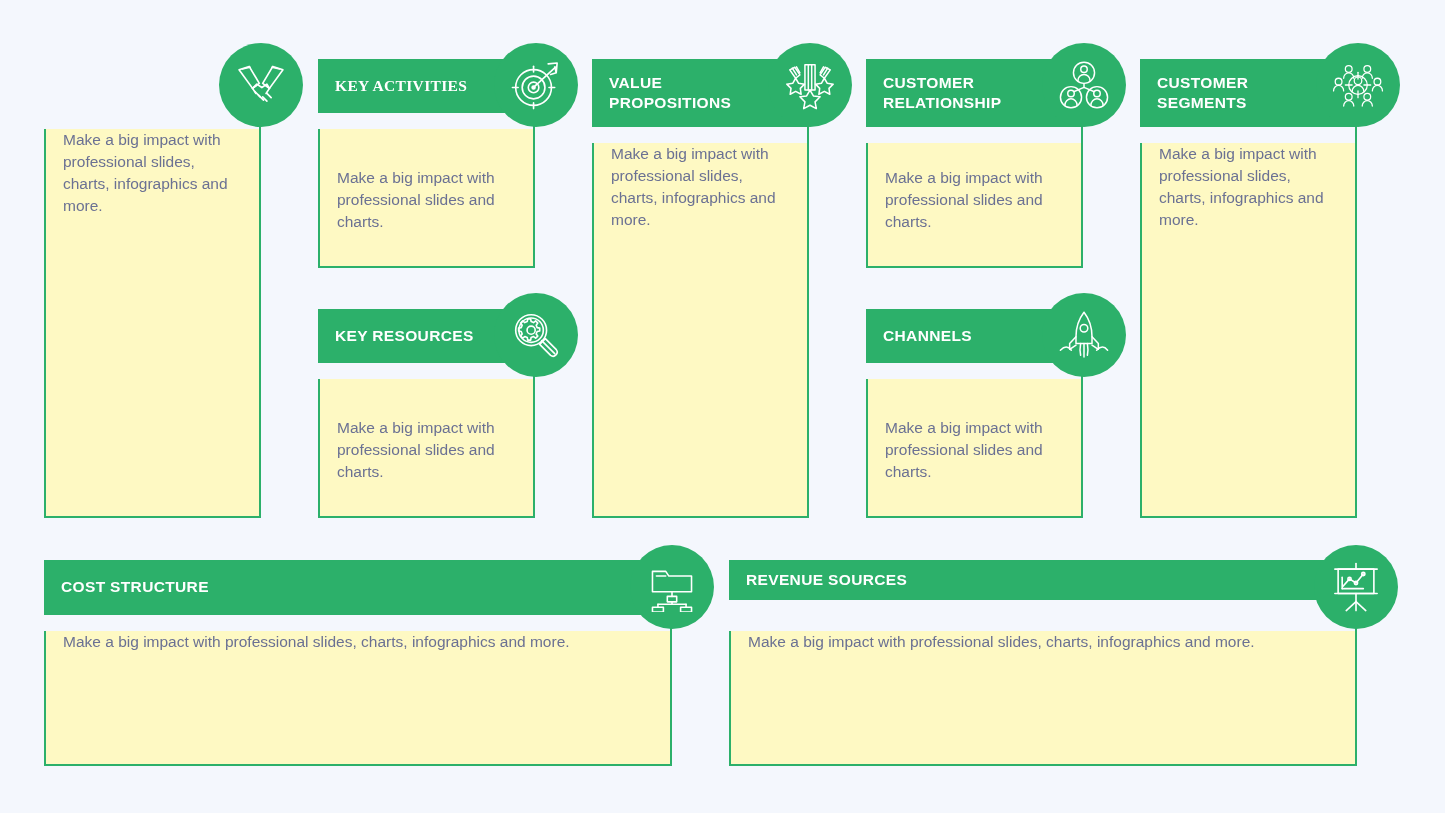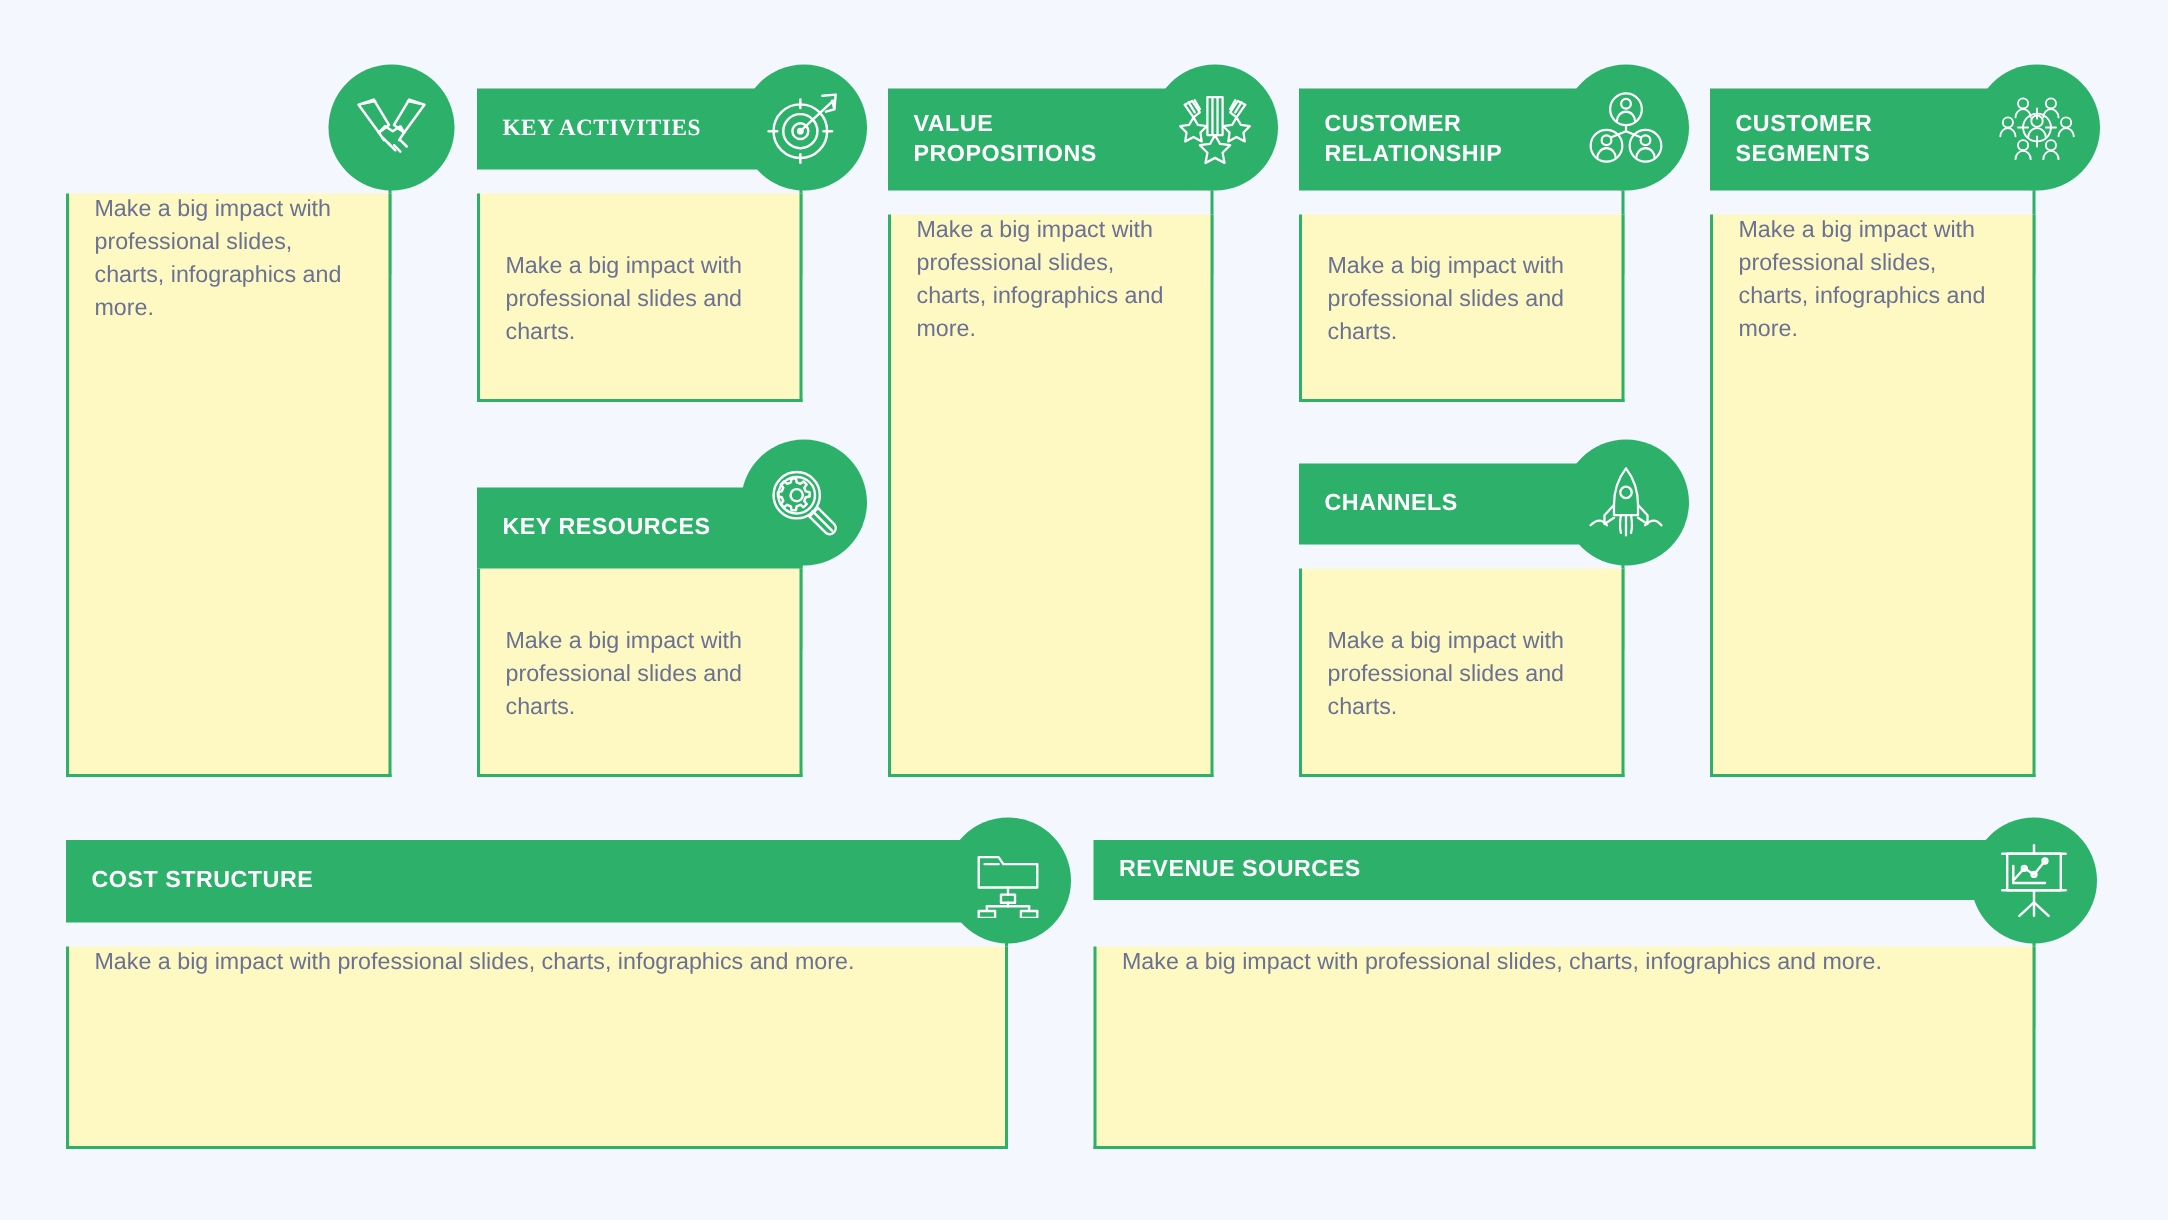--- a/index.html
+++ b/index.html
@@ -116,21 +116,21 @@
       <path d="M3 35 h7"></path>
         <path d="M48 35 h7"></path>
       <path d="M29 35 L56 10"></path>
       <path d="M47 6 L58 5 L57 16"></path>
       <path d="M50 19 L57 17 L55 10"></path>
     </svg>
   </div>
 
   <div class="card" style="left:318px;top:309px;width:217px;height:193px;">
     <div class="stem" style="left:215px;top:54px;height:70px;"></div>
-    <div class="card-head" style="width:217px;height:54px;margin-top:16px;">
+    <div class="card-head" style="width:217px;height:54px;">
       <div class="title">KEY RESOURCES</div>
     </div>
     <div class="card-body top" style="top:54px;width:217px;height:139px;padding-top:38px;">
       <div class="desc">Make a big impact with professional slides and charts.</div>
     </div>
   </div>
   <div class="badge" style="left:494px;top:293px;">
     <svg width="52" height="52" viewBox="0 0 64 64" fill="none" stroke="#ffffff" stroke-width="2" stroke-linecap="round" stroke-linejoin="round">
       <circle cx="26" cy="26" r="19"></circle>
       <circle cx="26" cy="26" r="15"></circle>

